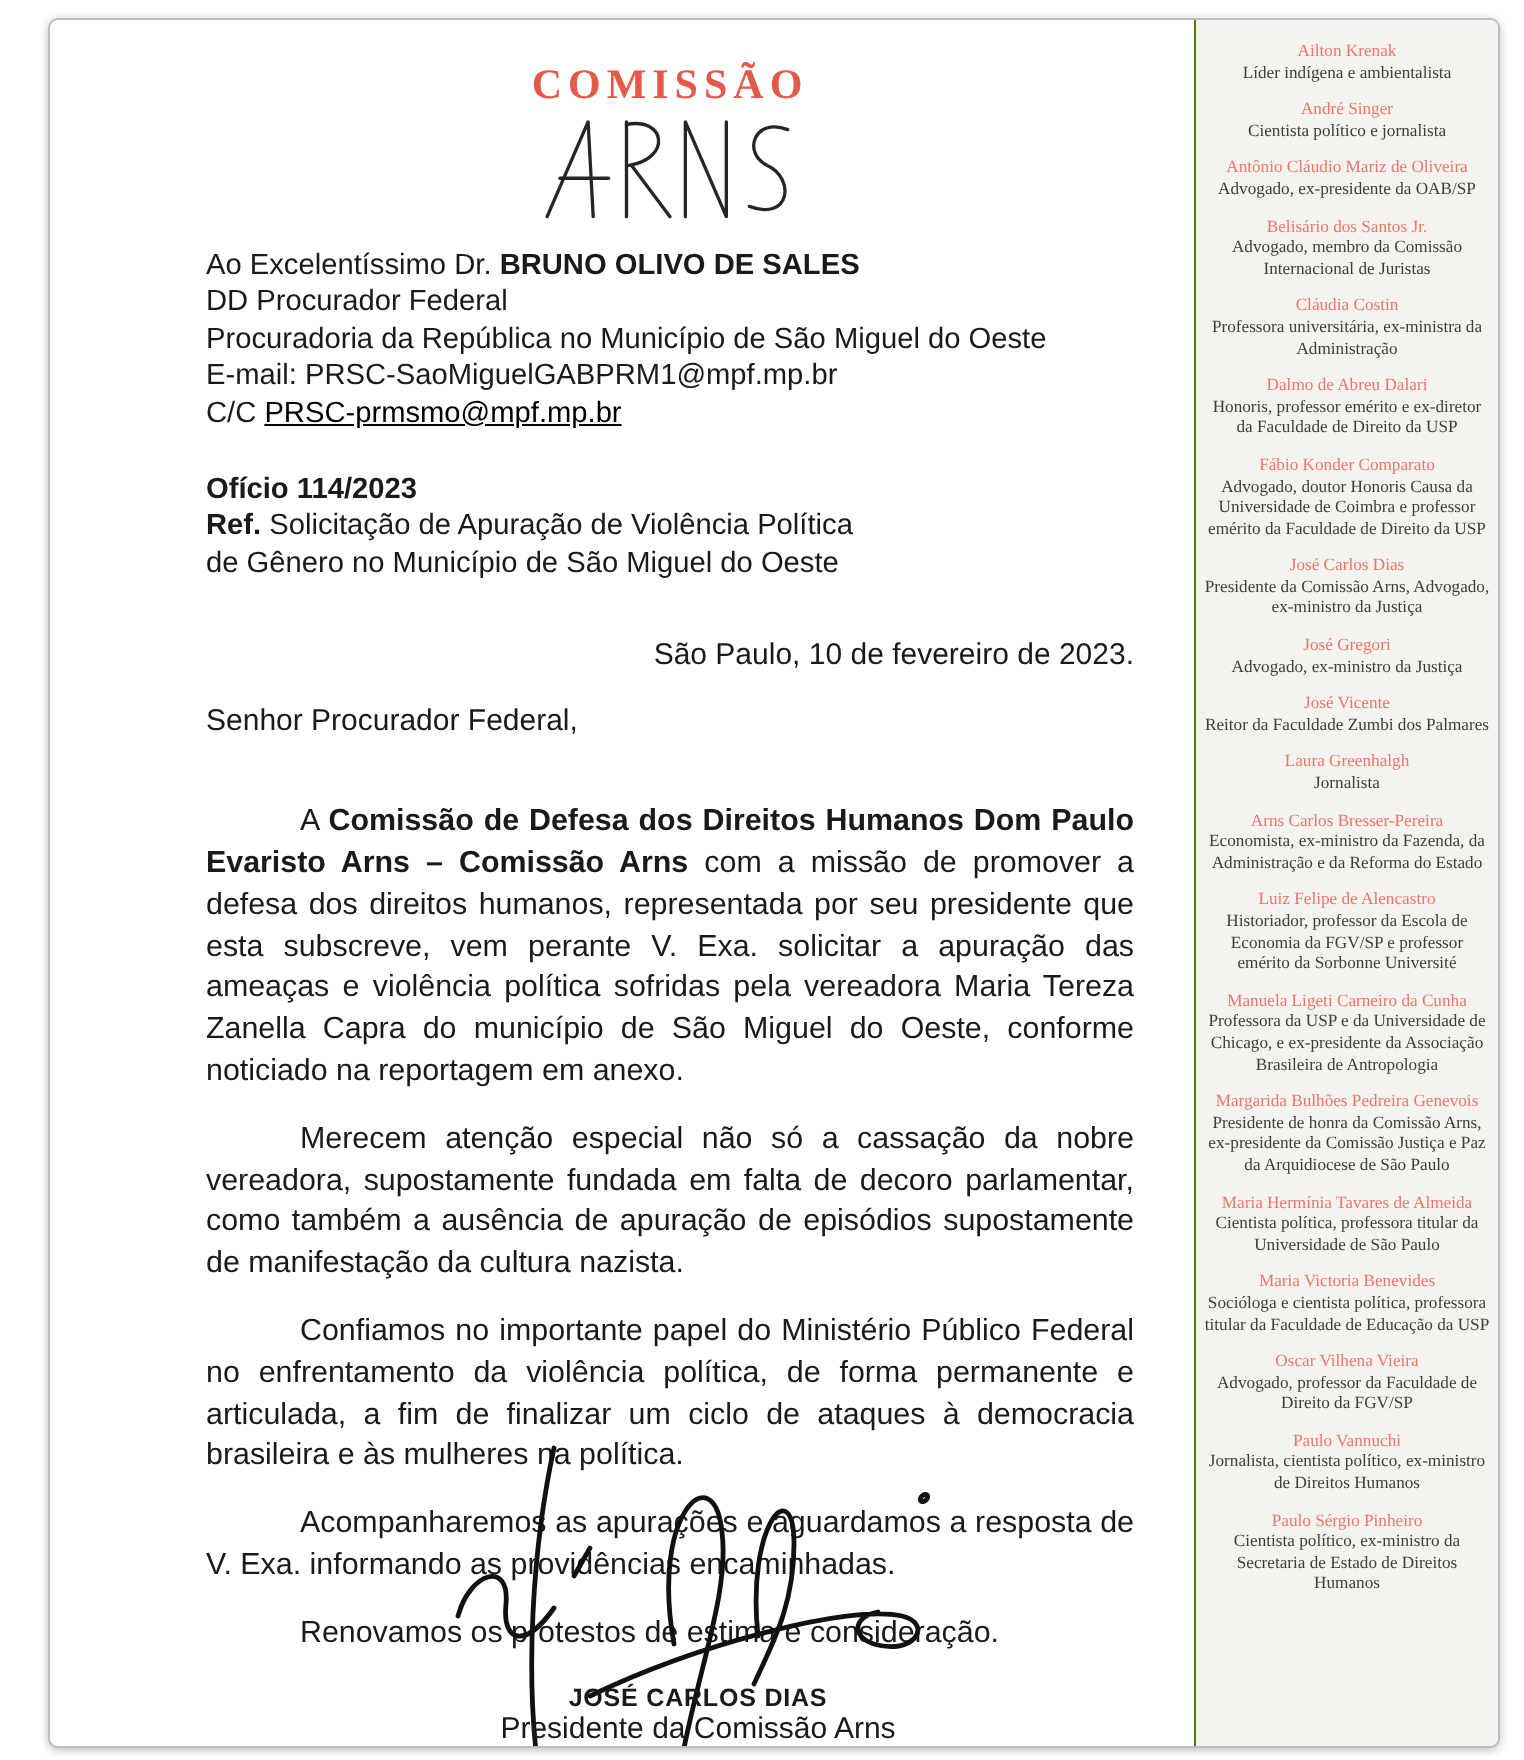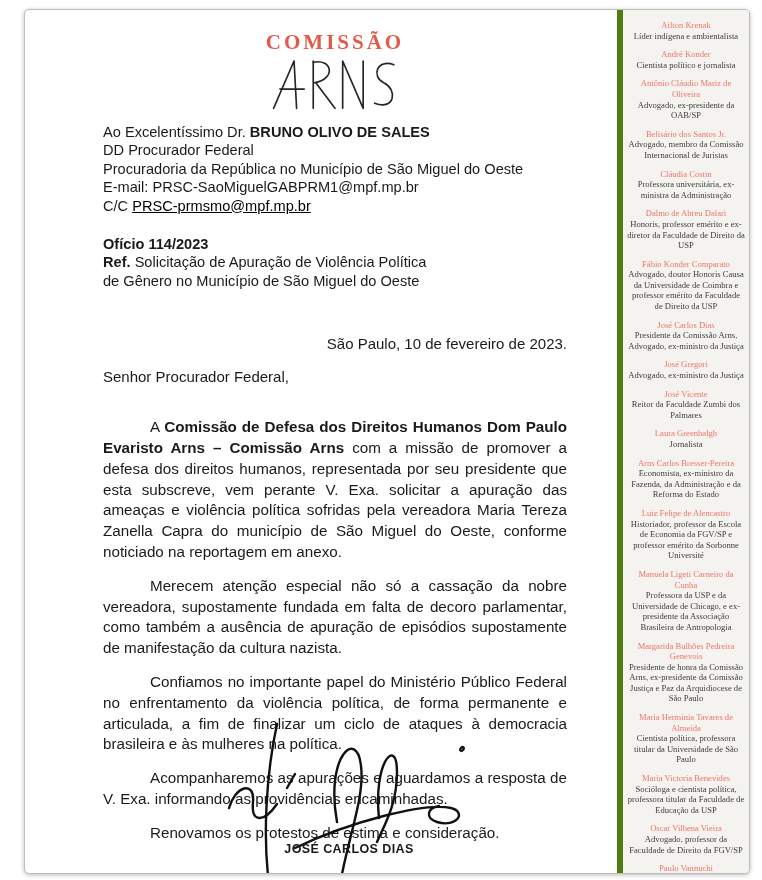--- a/index.html
+++ b/index.html
@@ -23,21 +23,21 @@
   .logo{ text-align:center; margin-top:8px; }
   .logo-top{
     font-family:"Liberation Serif",serif;font-weight:bold;
     font-size:21px;letter-spacing:3px;color:#e3594a;
   }
   .logo-mark{ margin-top:2px; }
   .recipient{ margin-top:8px; font-size:14.6px; line-height:18.4px; }
   .b{ font-weight:bold; }
   .link{ text-decoration:underline; color:#000; cursor:pointer; }
   .refblock{ margin-top:20px; font-size:14.6px; line-height:18.4px; }
-  .dateline{ margin-top:45px; text-align:right; font-size:15px; }
+  .dateline{ margin-top:28px; text-align:right; font-size:15px; }
   .salutation{ margin-top:16px; font-size:15px; }
   .para{
     margin:0; margin-top:13px;
     font-size:15.2px; line-height:20.8px;
     text-align:justify; text-indent:47px;
   }
   .para:first-of-type{ margin-top:32px; }
   
   .sig-area{
     position:absolute; left:78px; top:714px; width:492px; height:160px;
@@ -49,22 +49,22 @@
   .sig-name{
     position:absolute; left:0; right:0; top:118px;
     font-weight:bold; font-size:12.5px; letter-spacing:.4px;
   }
   .sig-title{
     position:absolute; left:0; right:0; top:132px;
     font-size:15px;
   }
   
   .sidebar{
-    position:absolute; right:0; top:0; width:132px; height:100%;
-    background:#f4f3f0; border-left:6px solid #4d7c0f;
+    position:absolute; right:0; top:0; width:152px; height:100%;
+    background:#f4f3f0; border-left:1px solid #4d7c0f;
     box-sizing:border-box; padding:10px 4px 0 4px;
     overflow:hidden;
     font-family:"Liberation Serif","DejaVu Serif",serif;
     text-align:center;
   }
   .member{ margin-bottom:8px; }
   .member-name{
     color:#ef7568; font-size:8.6px; line-height:10.6px;
   }
   .member-role{
@@ -124,32 +124,33 @@
       <svg class="sig-scribble" viewBox="0 0 300 175" fill="none" stroke="#111" stroke-width="2.4" stroke-linecap="round">
         <path d="M78 2 C68 48 62 118 72 175"></path>
         <path d="M30 86 C36 64 56 58 54 80 C52 100 64 102 78 82"></path>
         <path d="M88 66 L96 52"></path>
         <path d="M138 100 C126 34 158 6 162 44 C166 76 148 118 140 168"></path>
         <path d="M180 96 C174 40 198 14 198 50 C198 82 186 102 178 120"></path>
         <path d="M96 126 C150 100 226 80 252 86 C268 90 258 106 238 100 C226 96 228 86 240 84"></path>
         <path d="M262 26 C264 24 266 26 264 28 C262 30 260 28 262 26"></path>
       </svg>
       <div class="sig-name">JOSÉ CARLOS DIAS</div>
+      <div class="sig-title">Presidente da Comissão Arns</div>
     </div>
   </div>
 
   <div class="sidebar">
 
       <div class="member">
         <div class="member-name">Ailton Krenak</div>
         <div class="member-role">Líder indígena e ambientalista</div>
       </div>
 
       <div class="member">
-        <div class="member-name">André Konder</div>
+        <div class="member-name">André Singer</div>
         <div class="member-role">Cientista político e jornalista</div>
       </div>
 
       <div class="member">
         <div class="member-name">Antônio Cláudio Mariz de Oliveira</div>
         <div class="member-role">Advogado, ex-presidente da OAB/SP</div>
       </div>
 
       <div class="member">
         <div class="member-name">Belisário dos Santos Jr.</div>

